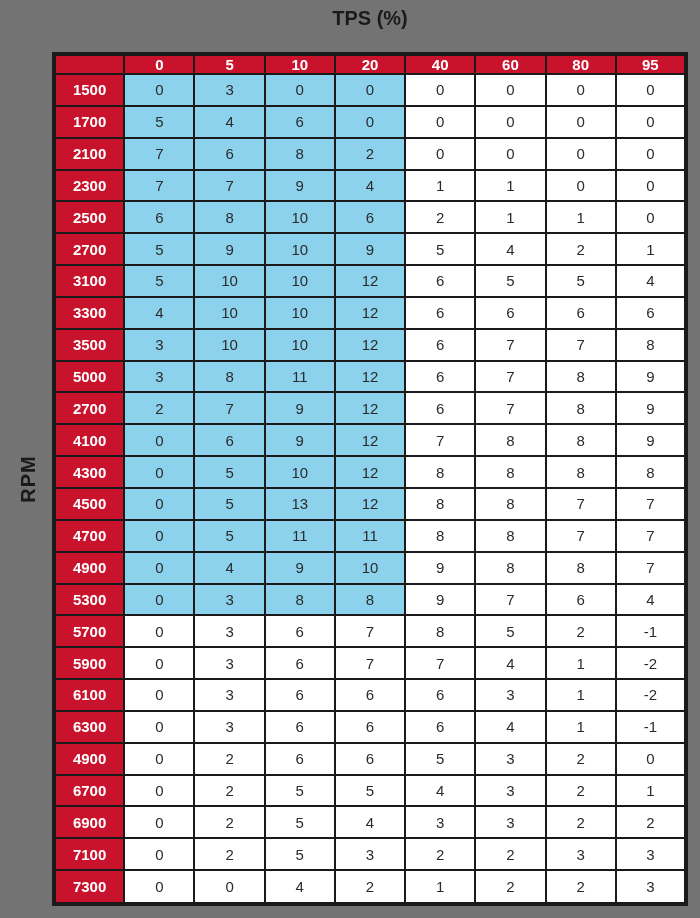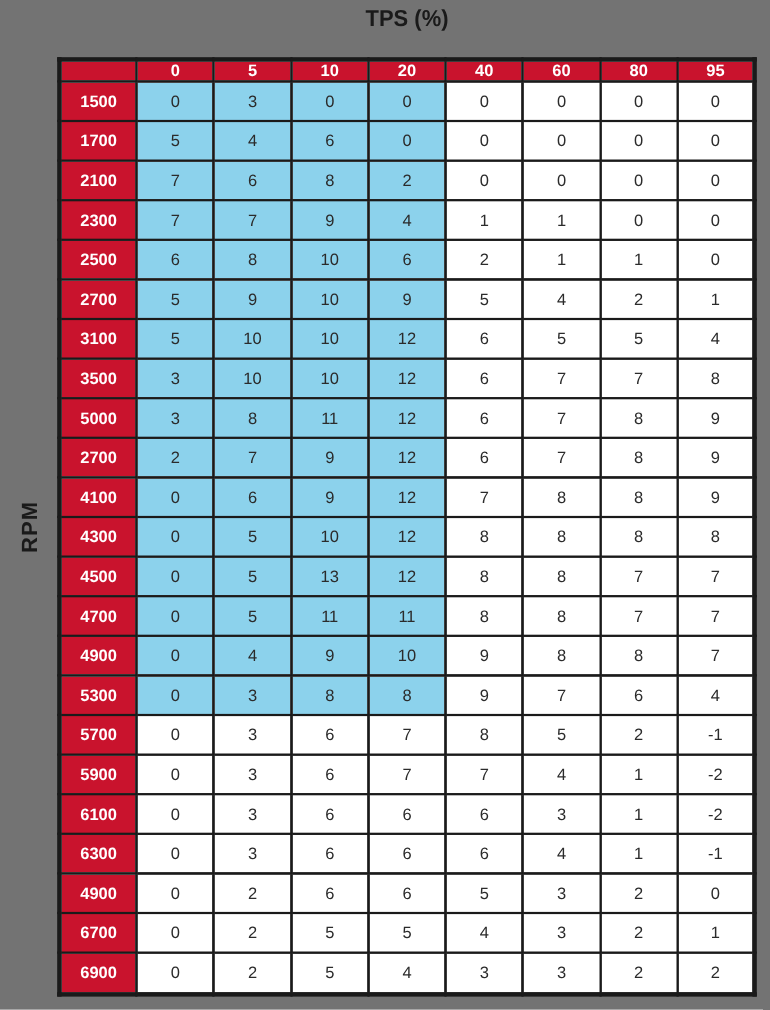--- a/index.html
+++ b/index.html
@@ -169,20 +169,31 @@
           <td class="data hl">5</td>
           <td class="data hl">10</td>
           <td class="data hl">10</td>
           <td class="data hl">12</td>
           <td class="data">6</td>
           <td class="data">5</td>
           <td class="data">5</td>
           <td class="data">4</td>
         </tr>
         <tr>
+          <td class="rowhdr">3300</td>
+          <td class="data hl">4</td>
+          <td class="data hl">10</td>
+          <td class="data hl">10</td>
+          <td class="data hl">12</td>
+          <td class="data">6</td>
+          <td class="data">6</td>
+          <td class="data">6</td>
+          <td class="data">6</td>
+        </tr>
+        <tr>
           <td class="rowhdr">3500</td>
           <td class="data hl">3</td>
           <td class="data hl">10</td>
           <td class="data hl">10</td>
           <td class="data hl">12</td>
           <td class="data">6</td>
           <td class="data">7</td>
           <td class="data">7</td>
           <td class="data">8</td>
         </tr>
@@ -343,16 +354,38 @@
         <tr>
           <td class="rowhdr">6900</td>
           <td class="data">0</td>
           <td class="data">2</td>
           <td class="data">5</td>
           <td class="data">4</td>
           <td class="data">3</td>
           <td class="data">3</td>
           <td class="data">2</td>
           <td class="data">2</td>
+        </tr>
+        <tr>
+          <td class="rowhdr">7100</td>
+          <td class="data">0</td>
+          <td class="data">2</td>
+          <td class="data">5</td>
+          <td class="data">3</td>
+          <td class="data">2</td>
+          <td class="data">2</td>
+          <td class="data">3</td>
+          <td class="data">3</td>
+        </tr>
+        <tr>
+          <td class="rowhdr">7300</td>
+          <td class="data">0</td>
+          <td class="data">0</td>
+          <td class="data">4</td>
+          <td class="data">2</td>
+          <td class="data">1</td>
+          <td class="data">2</td>
+          <td class="data">2</td>
+          <td class="data">3</td>
         </tr>
       </tbody>
   </table>
 </div>
 
 </body></html>

